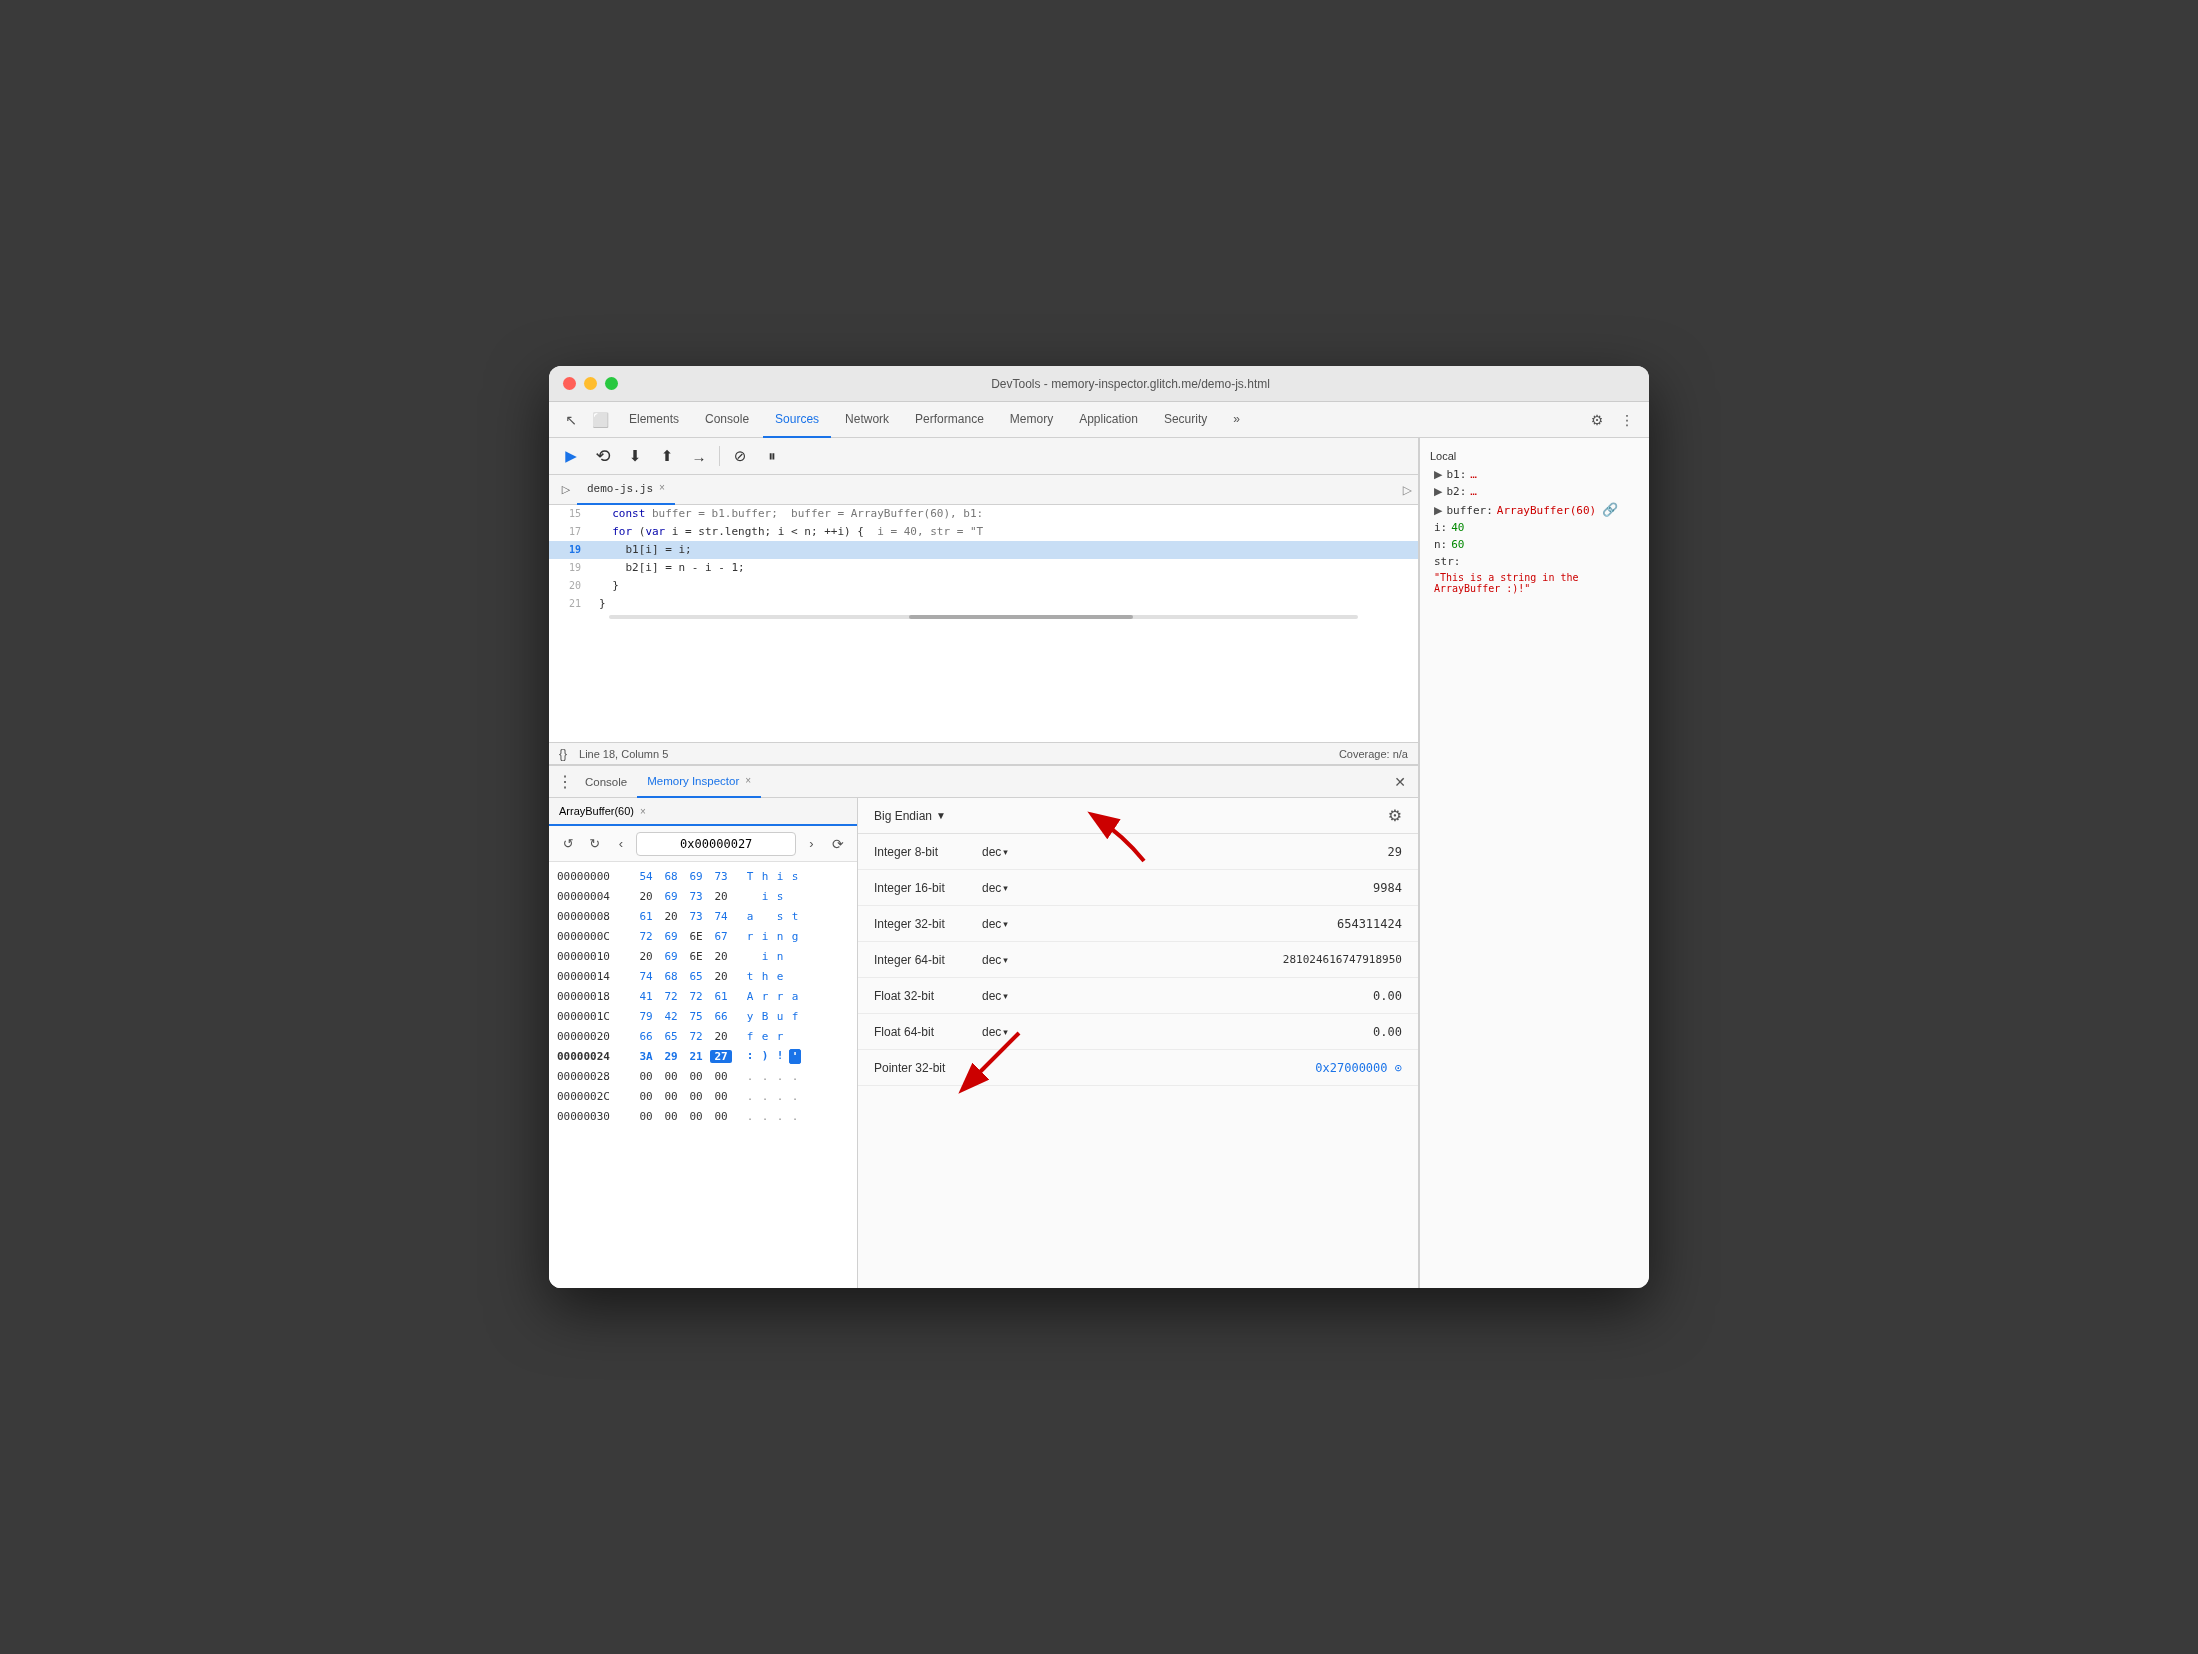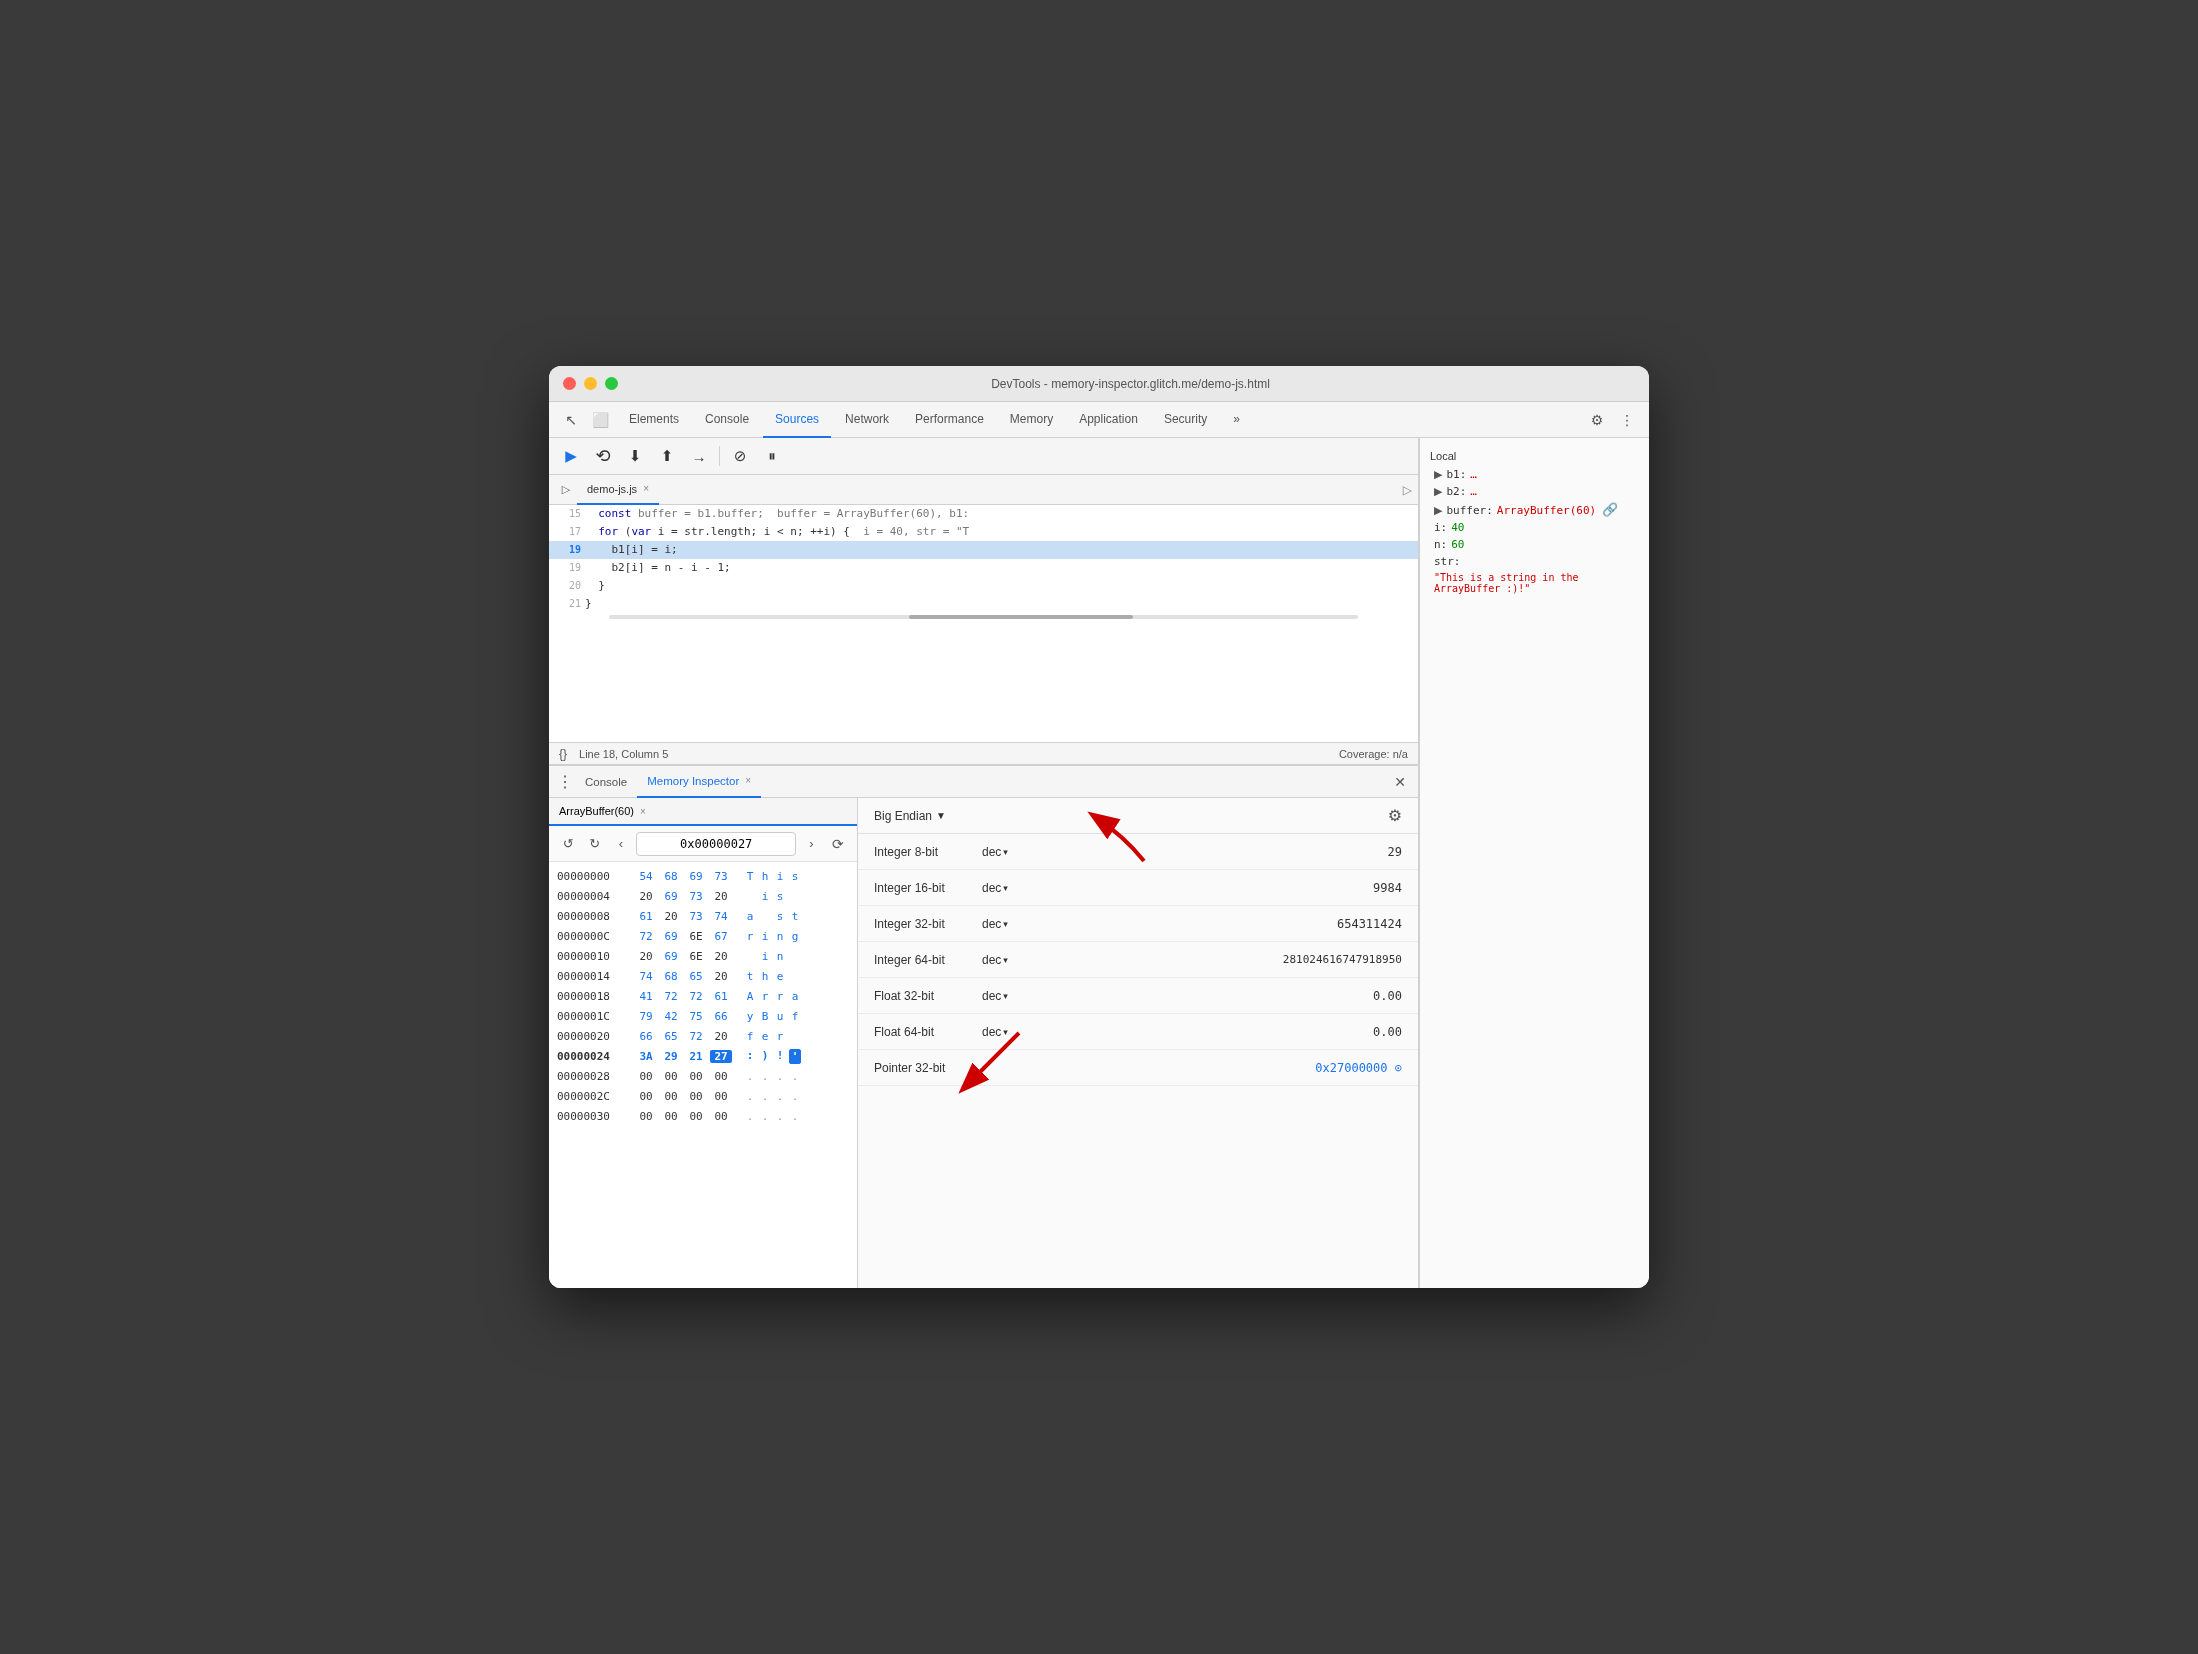--- a/index.html
+++ b/index.html
@@ -89,20 +89,21 @@
     }
     .source-tab {
       padding: 0 10px;
       height: 30px;
       display: flex;
       align-items: center;
       font-size: 11px;
       color: #333;
       gap: 6px;
       border-bottom: 2px solid #1a73e8;
+      font-family: Liberation Mono, monospace;
     }
     .source-tab-close {
       cursor: pointer; color: #888; font-size: 10px;
     }
     .source-tab-run { margin-left: auto; color: #888; font-size: 12px; }
     .code-editor {
       background: #fff;
       flex: 1;
       overflow: hidden;
       font-family: 'Consolas', 'Monaco', monospace;
@@ -115,21 +116,21 @@
       align-items: center;
       padding: 0 8px;
       height: 18px;
       white-space: pre;
     }
     .code-line.highlighted { background: #c8def5; }
     .line-num {
       width: 24px;
       color: #aaa;
       text-align: right;
-      margin-right: 4px;
+      margin-right: 18px;
       user-select: none;
       font-size: 10px;
     }
     .line-content { color: #333; }
     .kw { color: #0000aa; }
 
     
     .status-bar {
       background: #f5f5f5;
       border-top: 1px solid #d0d0d0;

